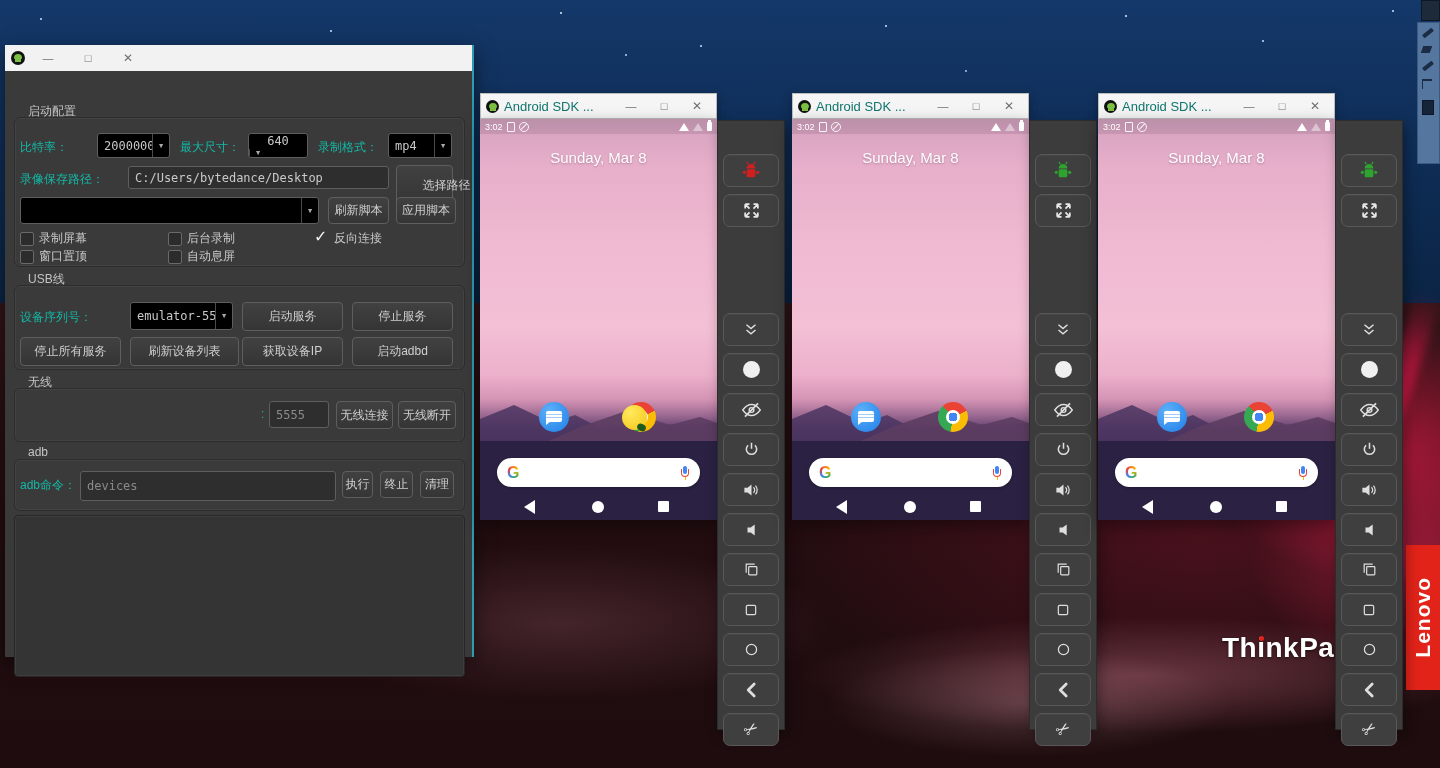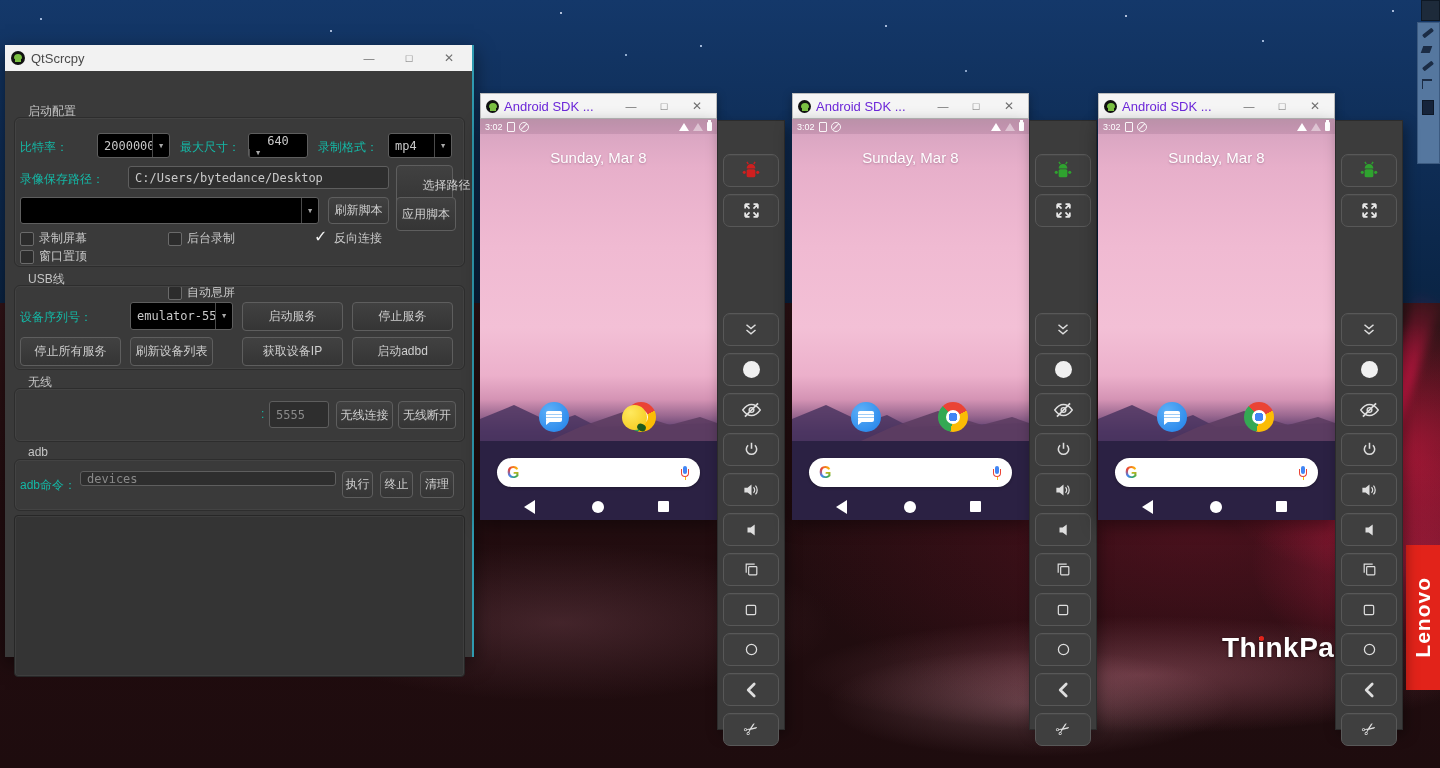--- a/index.html
+++ b/index.html
@@ -81,21 +81,21 @@
   .q-log{position:absolute;background:#343434;border:1px solid #272727;border-radius:4px;
     box-shadow:inset 0 0 0 1px #3e3e3e;}
 
   
   .emu-window{position:absolute;top:93px;width:306px;height:640px;}
   .win0{left:480px;} .win1{left:792px;} .win2{left:1098px;}
   .emu-titlebar{position:absolute;left:0;top:0;width:237px;height:26px;background:#f5f5f5;
     border:1px solid #bdbdbd;box-sizing:border-box;display:flex;align-items:center;
     padding:0 5px;gap:5px;box-shadow:0 3px 10px rgba(0,0,0,.35);}
   .emu-titlebar .app-icon{width:13px;height:13px;}
-  .emu-title{font-size:13px;color:#6d28d9;flex:1;white-space:nowrap;overflow:hidden;}
+  .emu-title{font-size:13px;color:#0f766e;flex:1;white-space:nowrap;overflow:hidden;}
   .emu-titlebar .wc{width:28px;}
   .phone{position:absolute;left:0;top:26px;width:237px;height:401px;overflow:hidden;
     box-shadow:0 6px 16px rgba(0,0,0,.4);
     background:linear-gradient(180deg,#c9a0b6 0%,#daa6c2 4%,#e7afca 12%,#f0bad2 32%,
       #f3c0d6 52%,#ecb0cb 64%,#d493b4 70%,#9a6890 74%,#54396a 78%,#2c2247 82%,#2b2143 100%);}
   .statusbar{position:absolute;left:0;top:0;width:100%;height:15px;display:flex;align-items:center;
     padding:0 5px;box-sizing:border-box;gap:4px;background:rgba(120,80,110,.18);}
   .sb-time{color:#fff;font-size:9px;}
   .sb-sq{width:6px;height:8px;border:1px solid #fff;border-radius:1px;opacity:.9;}
   .sb-slash{width:8px;height:8px;border:1px solid #fff;border-radius:50%;position:relative;opacity:.9;}
@@ -174,21 +174,20 @@
     <div class="a-pen"></div>
     <div class="a-eraser"></div>
     <div class="a-marker"></div>
     <div class="a-text"></div>
     <div class="a-swatch"></div>
   </div>
 
   <div class="qt-window">
     <div class="qt-titlebar">
       <span class="app-icon"></span>
-      <span class="qt-title">QtScrcpy</span>
       <span class="wc">—</span>
       <span class="wc">□</span>
       <span class="wc wc-close">✕</span>
     </div>
     <div class="qt-body">
 
       <div class="grp-label" style="left:23px;top:32px;">启动配置</div>
       <div class="grp-box" style="left:9px;top:46px;width:449px;height:148px;"></div>
 
       <div class="q-label" style="left:15px;top:68px;">比特率：</div>
@@ -209,68 +208,68 @@
 
       <div class="q-label" style="left:15px;top:100px;">录像保存路径：</div>
       <div class="q-input" style="left:123px;top:95px;width:261px;height:23px;">C:/Users/bytedance/Desktop</div>
       <div class="q-btn" style="left:391px;top:94px;width:57px;height:41px;padding-left:44px;">选择路径</div>
 
       <div class="q-select" style="left:15px;top:126px;width:299px;height:27px;">
         <span class="val"></span>
           <span class="arrow">▼</span>
       </div>
       <div class="q-btn" style="left:323px;top:126px;width:61px;height:27px;">刷新脚本</div>
-      <div class="q-btn" style="left:391px;top:126px;width:60px;height:34px;">应用脚本</div>
+      <div class="q-btn" style="left:391px;top:126px;width:60px;height:27px;">应用脚本</div>
 
       <div class="q-check" style="left:15px;top:159px;">
         <span class="box"></span>
           <span>录制屏幕</span>
       </div>
       <div class="q-check" style="left:163px;top:159px;">
         <span class="box"></span>
           <span>后台录制</span>
       </div>
       <div class="q-check checked" style="left:310px;top:159px;">
         <span class="box"></span>
           <span>反向连接</span>
       </div>
       <div class="q-check" style="left:15px;top:177px;">
         <span class="box"></span>
           <span>窗口置顶</span>
       </div>
-      <div class="q-check" style="left:163px;top:177px;margin-top:36px;">
+      <div class="q-check" style="left:163px;top:177px;">
         <span class="box"></span>
           <span>自动息屏</span>
       </div>
 
       <div class="grp-label" style="left:23px;top:200px;">USB线</div>
       <div class="grp-box" style="left:9px;top:214px;width:449px;height:83px;"></div>
       <div class="q-label" style="left:15px;top:238px;">设备序列号：</div>
       <div class="q-select" style="left:125px;top:231px;width:103px;height:28px;">
         <span class="val">emulator-5558</span>
           <span class="arrow">▼</span>
       </div>
       <div class="q-btn" style="left:237px;top:231px;width:101px;height:29px;">启动服务</div>
       <div class="q-btn" style="left:347px;top:231px;width:101px;height:29px;">停止服务</div>
       <div class="q-btn" style="left:15px;top:266px;width:101px;height:29px;">停止所有服务</div>
-      <div class="q-btn" style="left:125px;top:266px;width:83px;height:29px;">刷新设备列表</div>
+      <div class="q-btn" style="left:125px;top:266px;width:109px;height:29px;">刷新设备列表</div>
       <div class="q-btn" style="left:237px;top:266px;width:101px;height:29px;">获取设备IP</div>
       <div class="q-btn" style="left:347px;top:266px;width:101px;height:29px;">启动adbd</div>
 
       <div class="grp-label" style="left:23px;top:303px;">无线</div>
       <div class="grp-box" style="left:9px;top:317px;width:449px;height:52px;"></div>
       <div class="q-label" style="left:256px;top:336px;">:</div>
       <div class="q-input dim" style="left:264px;top:330px;width:60px;height:27px;">5555</div>
       <div class="q-btn" style="left:331px;top:330px;width:57px;height:28px;">无线连接</div>
       <div class="q-btn" style="left:393px;top:330px;width:58px;height:28px;">无线断开</div>
 
       <div class="grp-label" style="left:23px;top:374px;">adb</div>
       <div class="grp-box" style="left:9px;top:388px;width:449px;height:50px;"></div>
       <div class="q-label" style="left:15px;top:406px;">adb命令：</div>
-      <div class="q-input dim" style="left:75px;top:400px;width:256px;height:15px;">devices</div>
+      <div class="q-input dim" style="left:75px;top:400px;width:256px;height:30px;">devices</div>
       <div class="q-btn" style="left:337px;top:400px;width:31px;height:27px;">执行</div>
       <div class="q-btn" style="left:375px;top:400px;width:33px;height:27px;">终止</div>
       <div class="q-btn" style="left:415px;top:400px;width:34px;height:27px;">清理</div>
 
       <div class="q-log" style="left:9px;top:444px;width:449px;height:160px;"></div>
     </div>
   </div>
 
   <div id="emu-layer">
   <div class="emu-window win0 has-ball">

